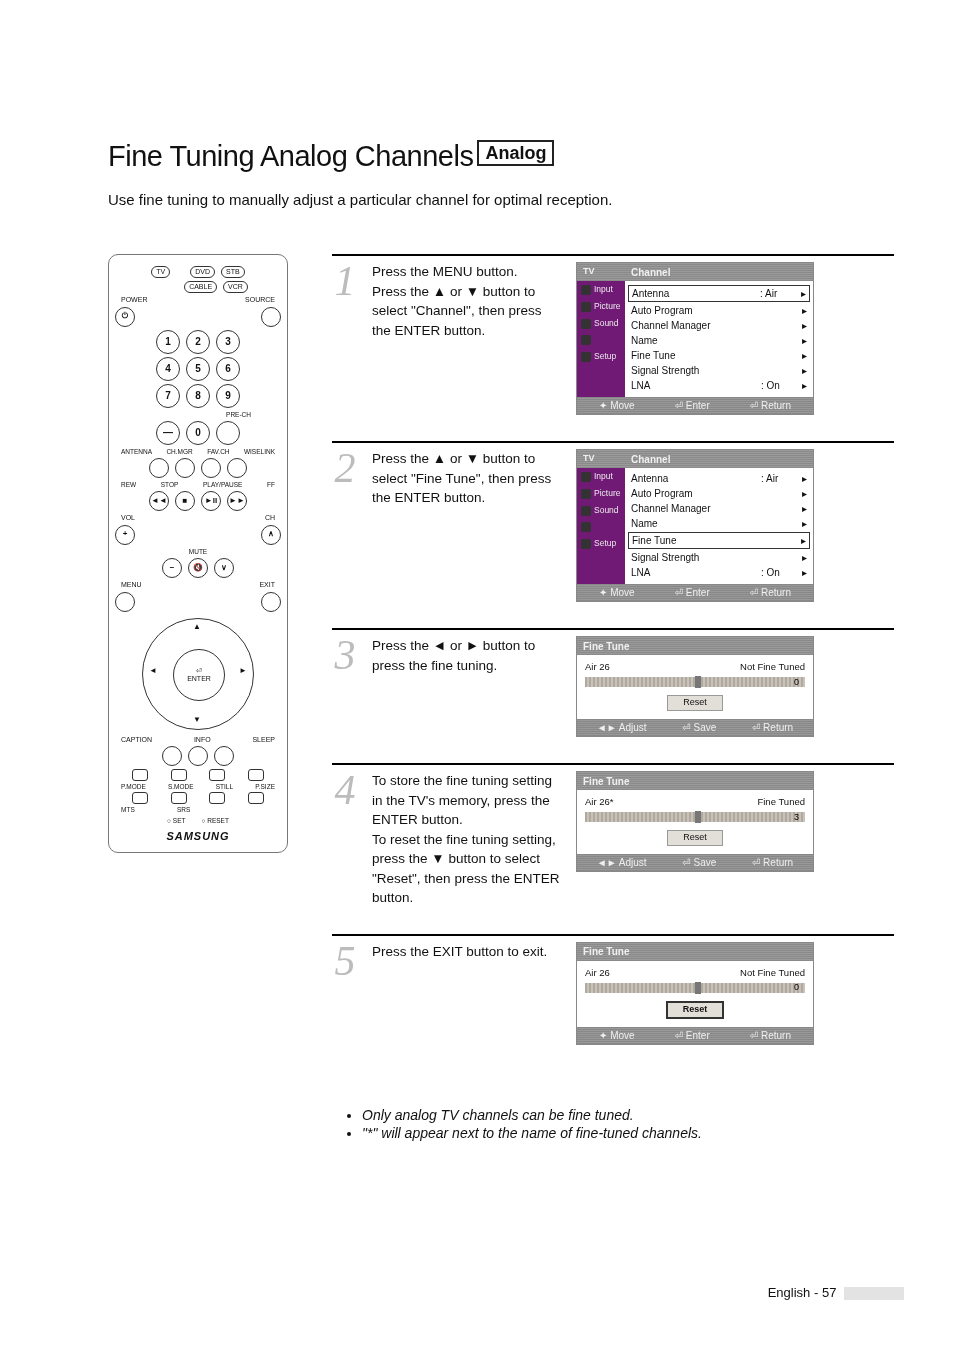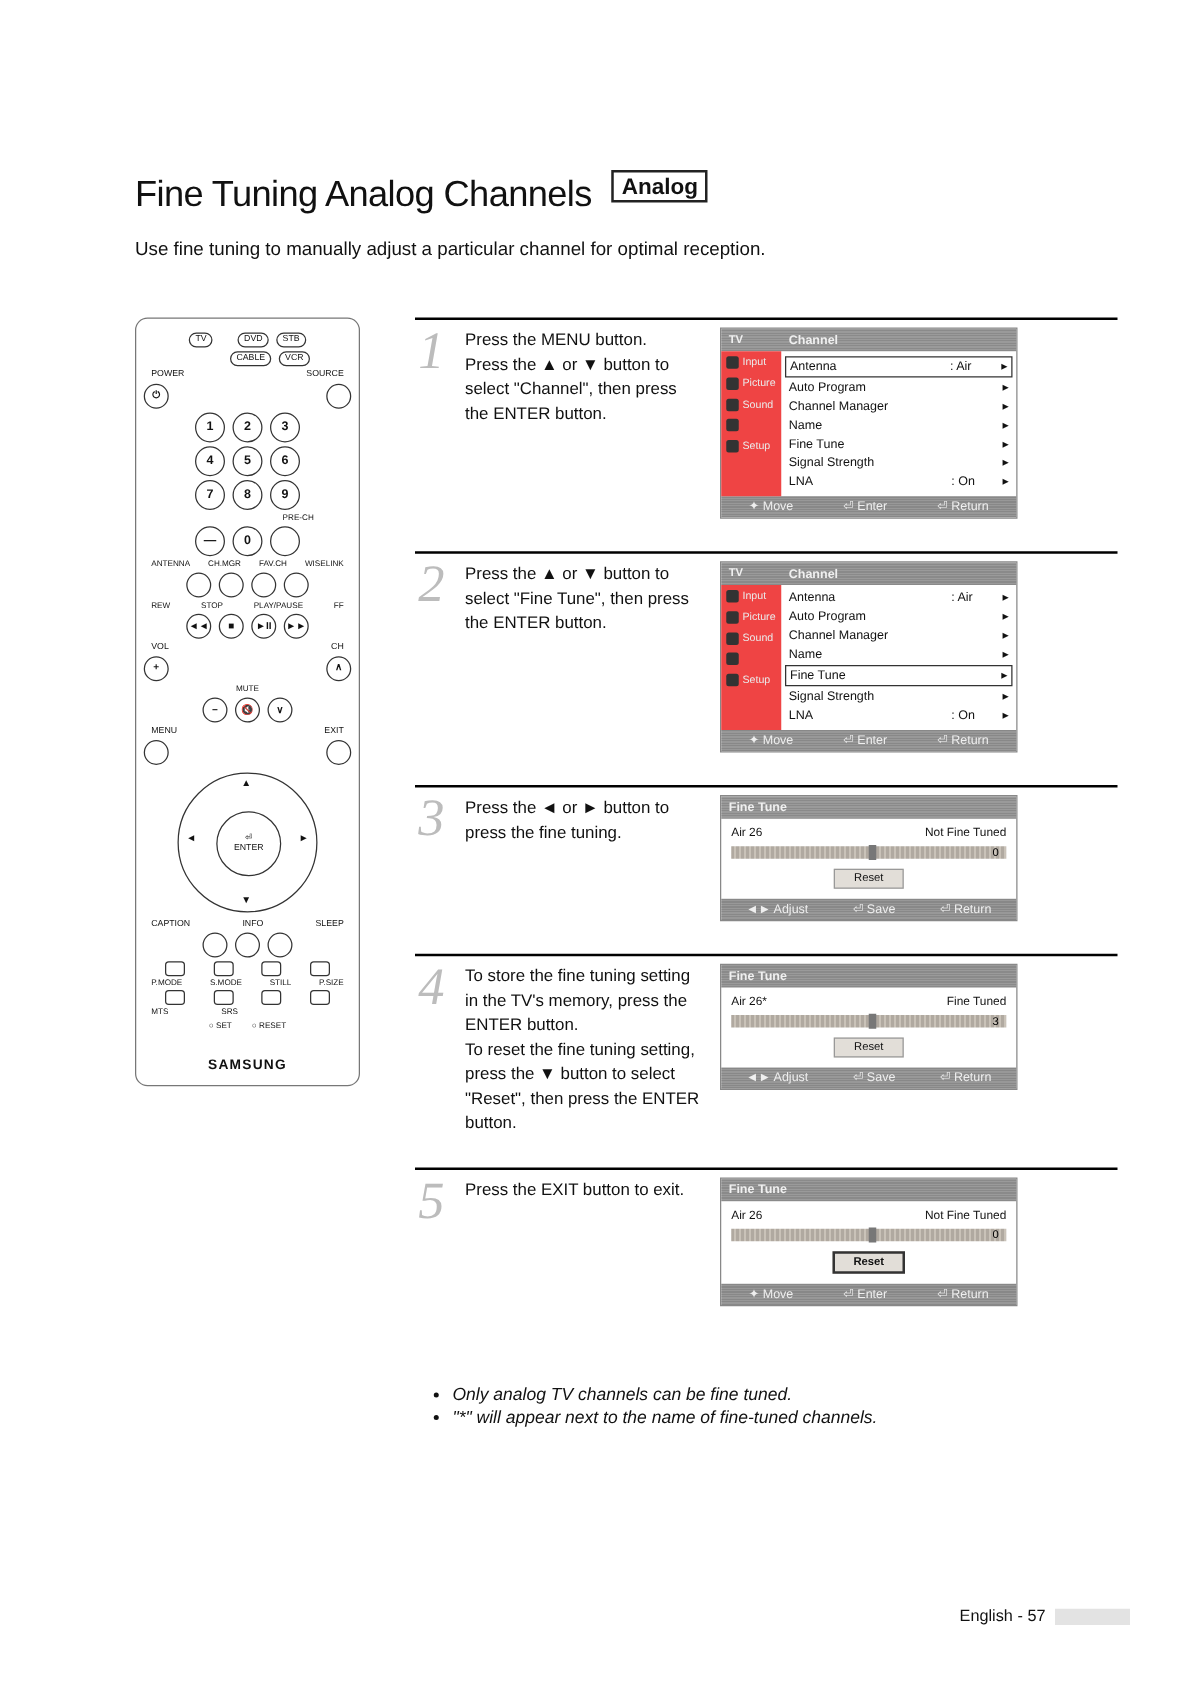--- a/index.html
+++ b/index.html
@@ -9,22 +9,22 @@
     font-family: "Helvetica Neue", Arial, sans-serif;
     color: #111;
     width: 954px;
     height: 1352px;
     position: relative;
     box-sizing: border-box;
     padding: 140px 60px 40px 108px;
   }
   .title-row {
     display: flex;
-    align-items: flex-start;
-    gap: 12px;
+    align-items: center;
+    gap: 0;
     margin-bottom: 18px;
   }
   .page-title {
     font-size: 29px;
     font-weight: 400;
     letter-spacing: -0.5px;
     font-stretch: condensed;
   }
   .badge {
     border: 2px solid #222;
@@ -56,21 +56,21 @@
     text-align: center;
     line-height: 1.1;
   }
   .remote-box .row { display:flex; justify-content:center; gap:6px; margin:3px 0; }
   .pill { border:1px solid #333; border-radius:6px; padding:0 4px; font-size:7px; height:10px; line-height:10px; }
   .cbtn { width:22px; height:22px; border:1px solid #333; border-radius:50%; display:flex; align-items:center; justify-content:center; font-size:10px; font-weight:700; }
   .cbtn.sm { width:18px; height:18px; font-size:8px; }
   .lblrow { display:flex; justify-content:space-between; padding:0 6px; font-size:7px; margin-top:2px; }
   .pad-ring { width:110px; height:110px; border:1px solid #333; border-radius:50%; margin:6px auto; position:relative; }
   .pad-ring .inner { position:absolute; top:30px; left:30px; width:50px; height:50px; border:1px solid #333; border-radius:50%; display:flex; align-items:center; justify-content:center; font-size:7px; flex-direction:column; }
-  .brand { font-weight:700; font-size:11px; letter-spacing:1px; margin-top:22px; }
+  .brand { font-weight:700; font-size:11px; letter-spacing:1px; margin-top:6px;font-style:italic; }
   .tiny { font-size:6.5px; }
   .minibtns { display:flex; justify-content:space-around; margin:2px 6px; }
   .minibtns span { width:14px; height:10px; border:1px solid #333; border-radius:3px; }
 
   .steps-col {
     flex: 1;
   }
   .step {
     display: flex;
     gap: 14px;
@@ -112,21 +112,21 @@
     padding: 2px 6px;
     font-weight: 600;
     height: 14px;
     align-items:center;
   }
   .osd-header .l { width: 48px; font-size:9px; }
   .osd-header .r { flex:1; }
   .osd-body { display:flex; }
   .osd-side {
     width: 48px;
-    background: #ef4444;
+    background: #701a75;
     color: #eaeaea;
     font-size: 8.5px;
     display:flex;
     flex-direction:column;
   }
   .osd-side div { padding: 3px 4px; display:flex; align-items:center; gap:3px; }
   .osd-side .ico { width:10px; height:10px; background:#333; border-radius:2px; display:inline-block; }
   .osd-main { flex:1; padding:3px 6px 4px 6px; }
   .osd-row { display:flex; justify-content:space-between; padding:1px 0; }
   .osd-row .mid { flex:1; }

